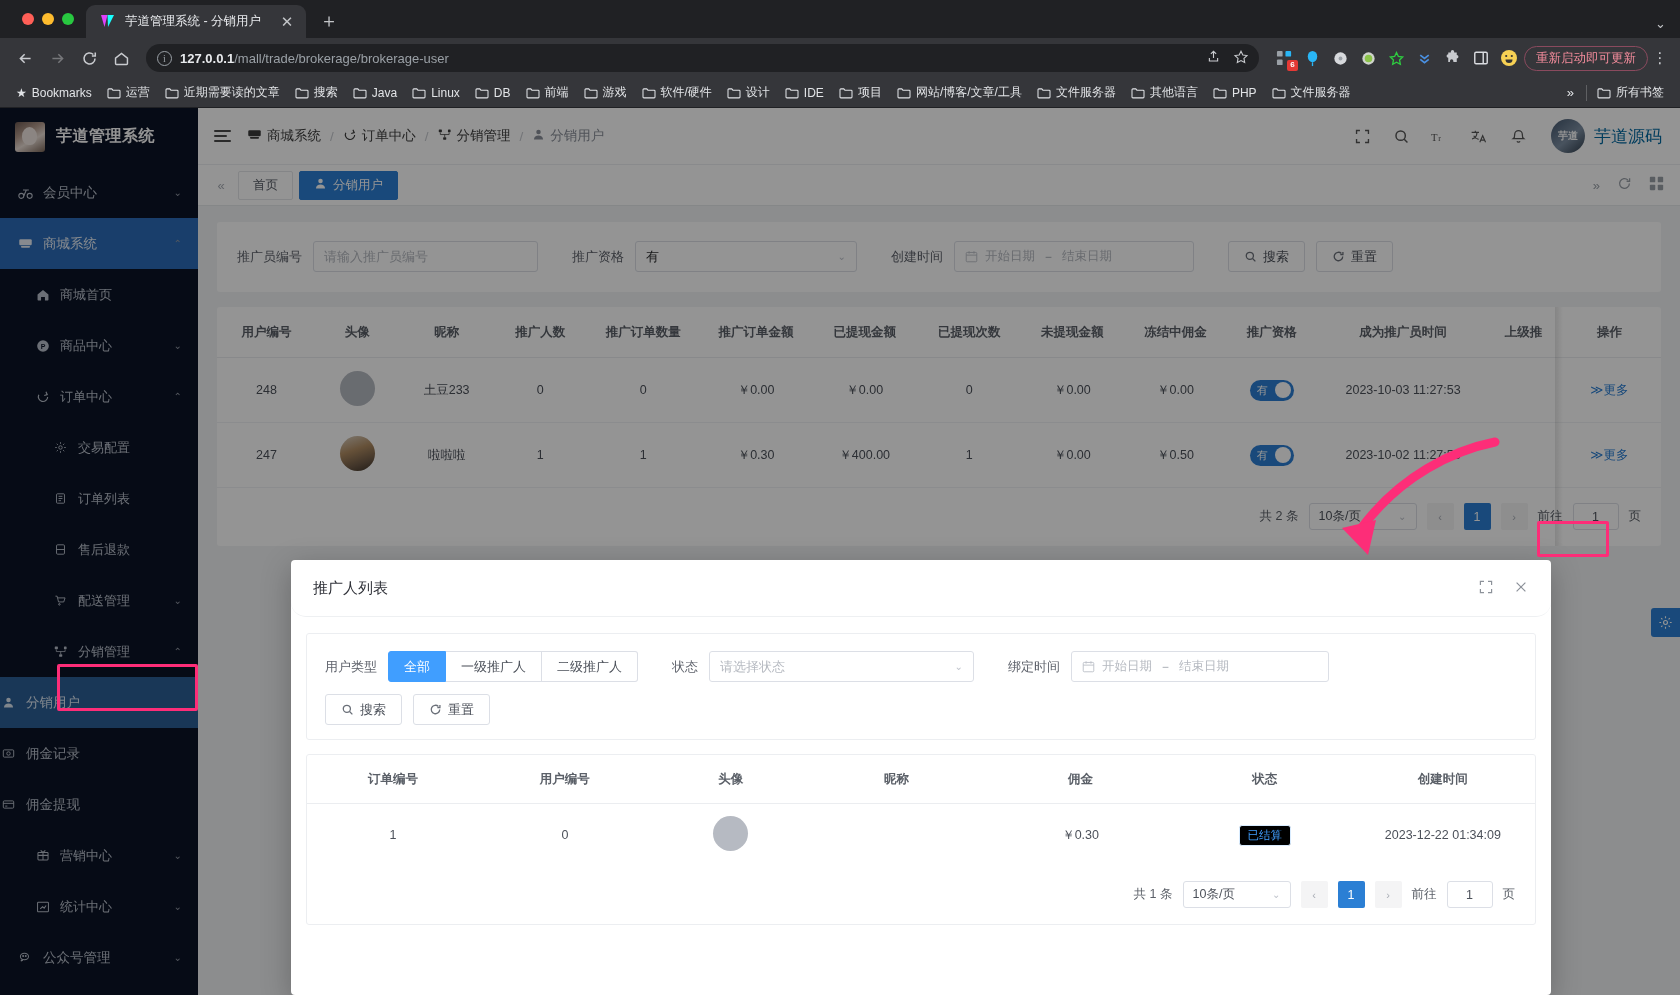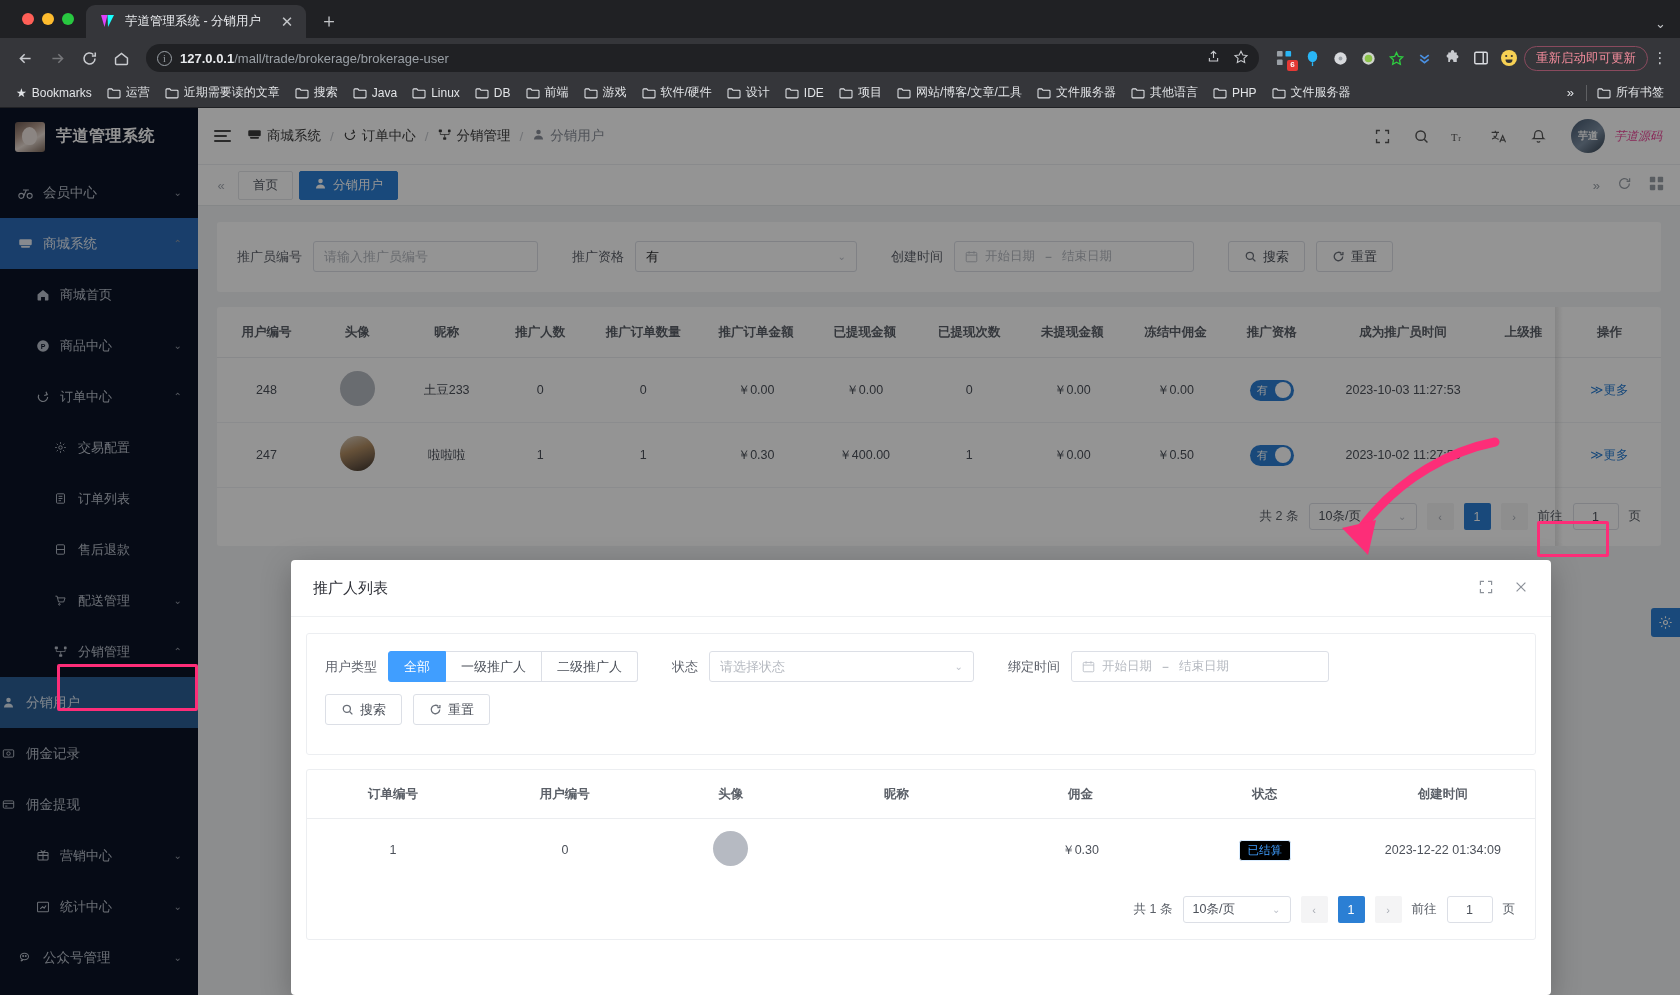--- a/index.html
+++ b/index.html
@@ -160,21 +160,21 @@
   .tb-ico { display: flex; align-items: center; justify-content: center; width: 20px; height: 20px; }
   .avatar-wrap { display: flex; align-items: center; gap: 9px; margin-left: 4px; }
   .avatar {
     width: 34px; height: 34px; border-radius: 50%; flex: none; position: relative; overflow:hidden;
     background: linear-gradient(140deg,#43566d,#7d8fa3 55%,#2e3b4a);
   }
   .avatar span {
     position:absolute; inset:0; display:flex; align-items:center; justify-content:center;
     color:#fff; font-size:10px; font-weight:700;
   }
-  .user-name { font-size: 12px; color: #ec4899; white-space: nowrap; font-style: italic; }
+  .user-name { font-size: 17px; color: #0369a1; white-space: nowrap; }
 
   .tabsrow {
     height: 41px; background: #fff; display: flex; align-items: center;
     border-bottom: 1px solid #e6e8eb; padding-left: 6px; flex: none;
   }
   .tr-collapse { width: 34px; text-align: center; color: #a7acb4; font-size: 13px; }
   .vtab {
     height: 29px; display: flex; align-items: center; gap: 6px;
     padding: 0 14px; font-size: 12.5px; border: 1px solid #e3e5e8;
     color: #575c66; background: #fff; margin-right: 6px; border-radius: 2px;
@@ -276,26 +276,26 @@
     position: absolute; inset: 0; background: rgba(0,0,0,.42); z-index: 40;
   }
   .modal {
     position: absolute; left: 291px; top: 560px; width: 1260px; height: 435px;
     background: #fff; border-radius: 4px; z-index: 50;
     box-shadow: 0 8px 30px rgba(0,0,0,.25); display: flex; flex-direction: column;
     overflow: hidden;
   }
   .modal-head {
     height: 57px; display: flex; align-items: center; padding: 0 22px;
-    border-bottom: 1px solid #eef0f2; flex: none;
+    border-bottom: 1px solid #eef0f2; flex: none; border-radius: 15px;
   }
   .modal-title { font-size: 15px; color: #2f3138; }
   .modal-acts { margin-left: auto; display: flex; align-items: center; gap: 19px; color: #8d929a; }
   .modal-body { padding: 16px 15px 0 15px; overflow: hidden; }
-  .m-filter { border: 1px solid #eceef1; border-radius: 3px; padding: 17px 18px 15px 18px; }
+  .m-filter { border: 1px solid #eceef1; border-radius: 3px; padding: 17px 18px 0 18px; }
   .seg { display: flex; }
   .seg div {
     height: 31px; border: 1px solid #dcdfe6; border-left: none; padding: 0 15px;
     display: flex; align-items: center; font-size: 13px; color: #4a4f58; background: #fff;
   }
   .seg div:first-child { border-left: 1px solid #dcdfe6; border-radius: 3px 0 0 3px; }
   .seg div:last-child { border-radius: 0 3px 3px 0; }
   .seg div.on { background: #409eff; border-color: #409eff; color: #fff; }
   .m-table-card { border: 1px solid #eceef1; border-radius: 3px; margin-top: 14px; }
   table.mgrid { width: 100%; border-collapse: collapse; table-layout: fixed; }

